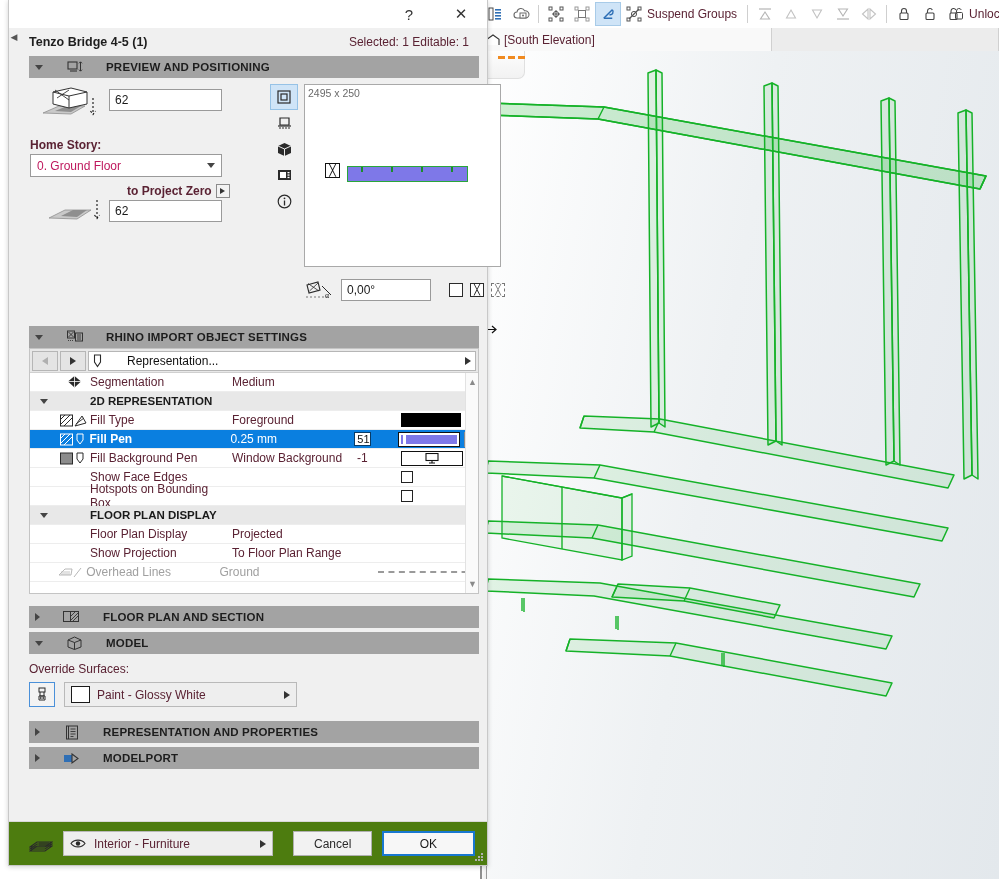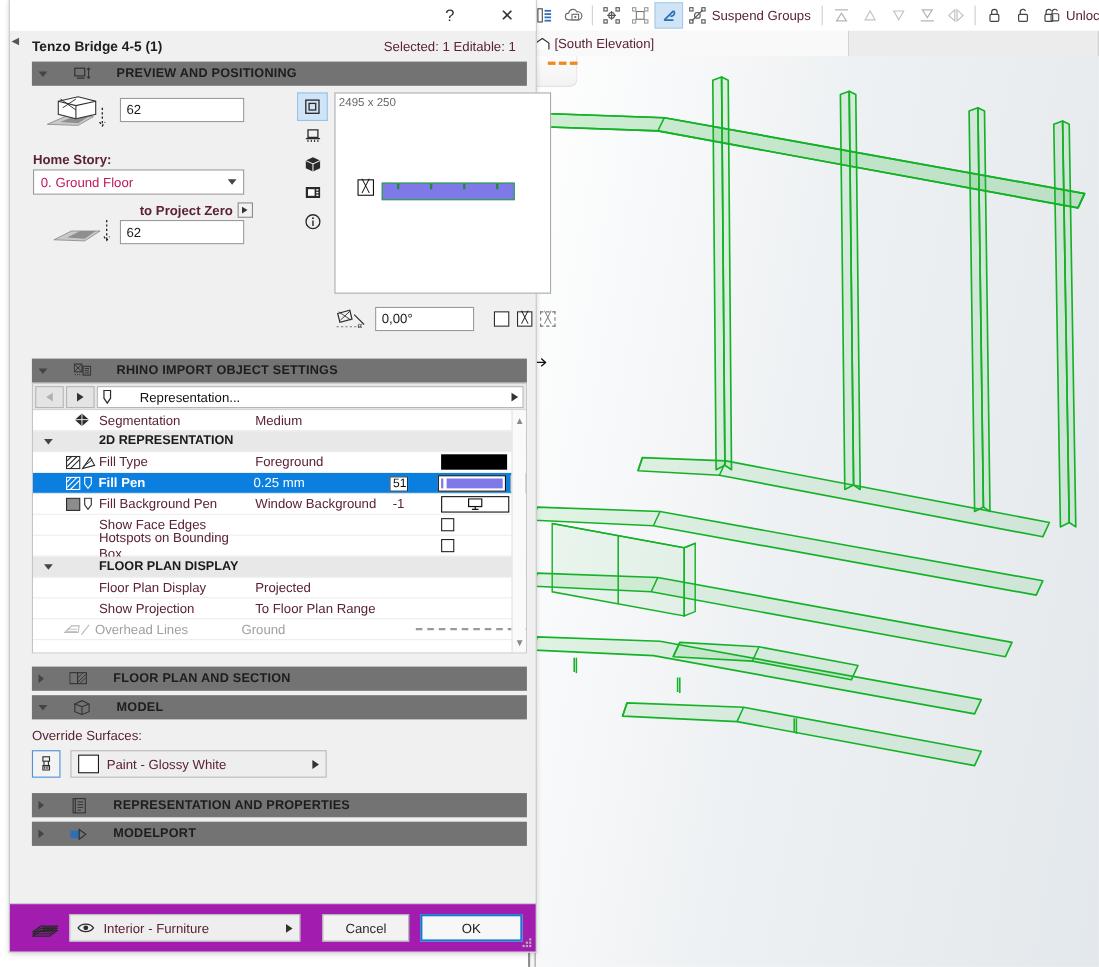--- a/index.html
+++ b/index.html
@@ -53,21 +53,21 @@
   .tb-close { right: 4px; }
   .left-arrow { position: absolute; left: 0px; top: 30px; width: 10px; height: 14px;
                 display: flex; align-items: center; justify-content: center; color: #555; font-size: 9px; }
 
   .dlg-head { height: 28px; display: flex; align-items: center; justify-content: space-between;
               padding: 0 18px 0 20px; }
   .dlg-title { font-size: 12.5px; font-weight: bold; color: #1e1e1e; }
   .dlg-sel { font-size: 12px; color: #5a2233; }
 
   .section { margin: 0 8px 0 20px; }
-  .sec-bar { display: flex; align-items: center; gap: 23px; height: 22px; background: #737373;
+  .sec-bar { display: flex; align-items: center; gap: 23px; height: 22px; background: #a3a3a3;
              padding-left: 6px; margin-bottom: 0; }
   .sec-bar.wide { margin: 0 8px 0 20px; }
   .tri { width: 0; height: 0; flex: 0 0 auto; }
   .tri-down { border-left: 4.5px solid transparent; border-right: 4.5px solid transparent; border-top: 5px solid #444; }
   .tri-right { border-top: 4.5px solid transparent; border-bottom: 4.5px solid transparent; border-left: 5px solid #444; }
   .sec-title { font-size: 11.5px; font-weight: bold; color: #1d1d1d; letter-spacing: .2px; }
   .sec-ico { width: 17px; height: 16px; display: flex; align-items: center; justify-content: center; color: #333; }
 
   
   .pp-body { position: relative; height: 248px; }
@@ -165,21 +165,21 @@
   .ov-row { display: flex; align-items: center; gap: 9px; }
   .ov-btn { width: 26px; height: 25px; background: #f3f3f3; border: 1px solid #4a90d9;
             display: flex; align-items: center; justify-content: center; }
   .mat-combo { width: 233px; height: 25px; background: #eeeeee; border: 1px solid #b9b9b9;
                display: flex; align-items: center; gap: 7px; padding: 0 6px; }
   .mat-sw { width: 19px; height: 17px; background: #fff; border: 1.5px solid #1a1a1a; }
   .mat-txt { font-size: 12px; color: #5a2233; flex: 1; }
   .mat-arr { width:0;height:0;border-top:4px solid transparent;border-bottom:4px solid transparent;border-left:6px solid #333; }
 
   
-  .footer { position: absolute; left: 0; bottom: 0; width: 478px; height: 44px; background: #a21caf;
+  .footer { position: absolute; left: 0; bottom: 0; width: 478px; height: 44px; background: #4d7c0f;
             border-top: 1px solid #d8d8d8; display: flex; align-items: center; padding: 0 12px 0 20px; gap: 10px; }
   .layer-ico { width: 26px; height: 22px; display: flex; align-items: center; justify-content: center; color: #2a2a2a; }
   .layer-combo { width: 230px; height: 25px; background: #eeeeee; border: 1px solid #b9b9b9;
                  display: flex; align-items: center; gap: 8px; padding: 0 6px; }
   .btn { height: 25px; border: 1px solid #b0b0b0; background: #f2f2f2; font-size: 12px; color: #2a2a2a;
          display: flex; align-items: center; justify-content: center; }
   .btn-cancel { width: 86px; }
   .btn-ok { width: 102px; border: 2px solid #1878d0; background: #f7f7f7; color: #1a1a1a; }
   .grip { position: absolute; right: 3px; bottom: 3px; width: 9px; height: 9px; }
   .grip i { position: absolute; width: 2px; height: 2px; background: #b0b0b0; }

